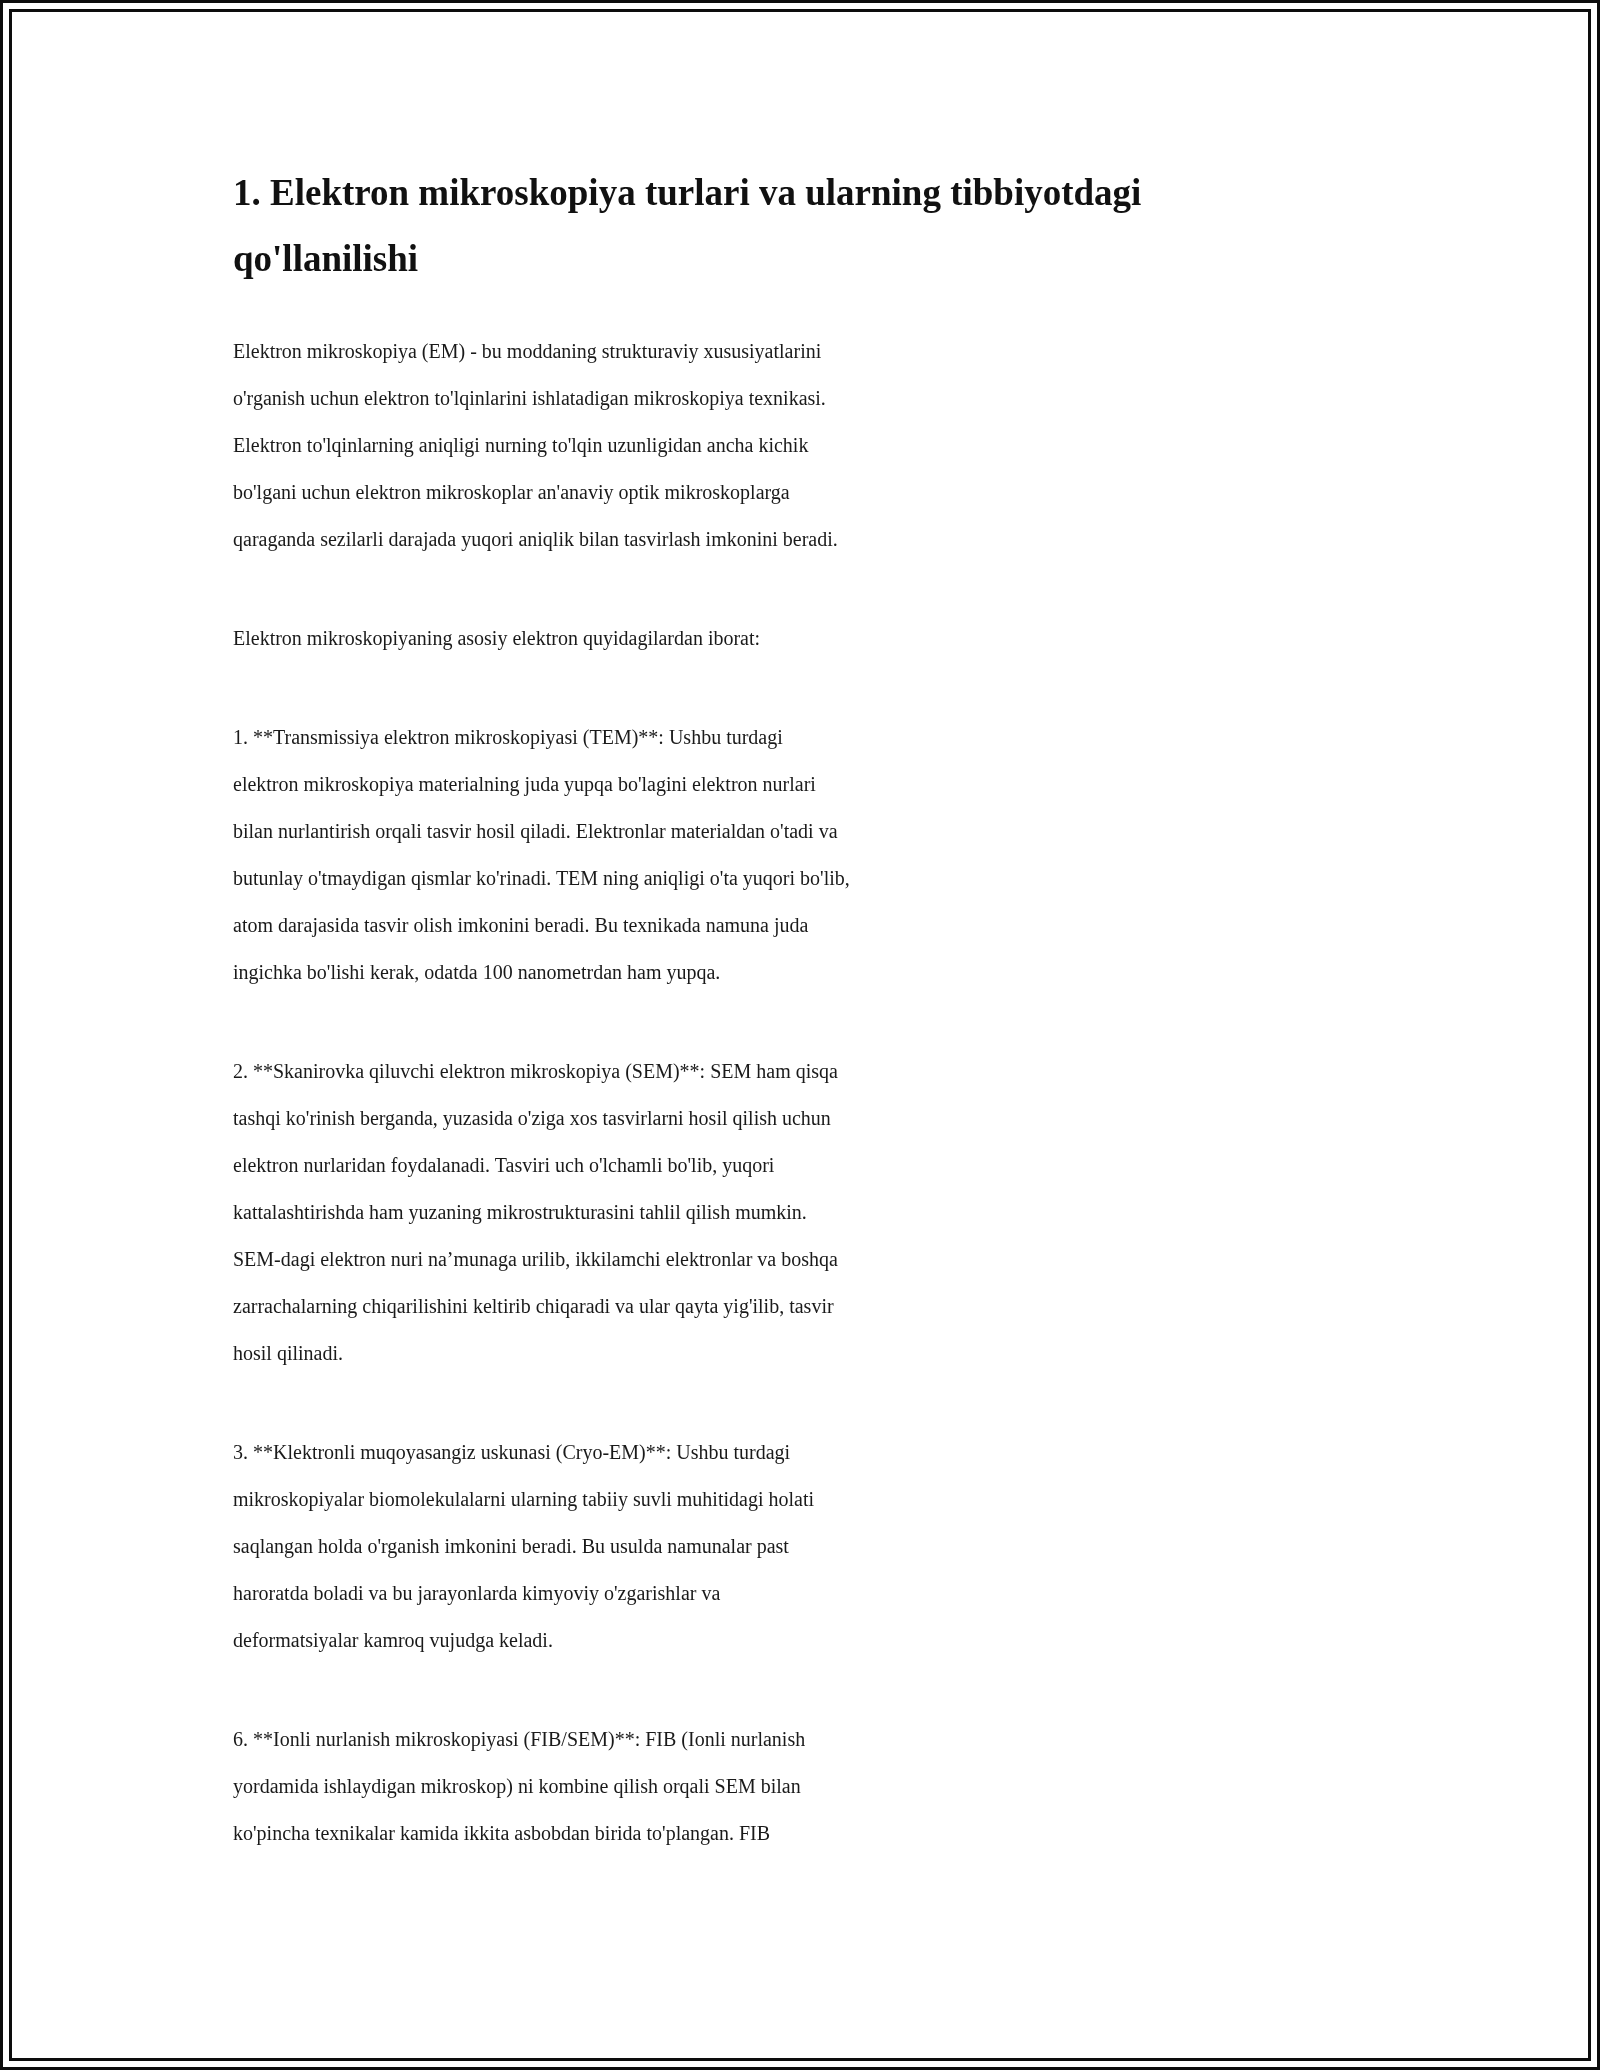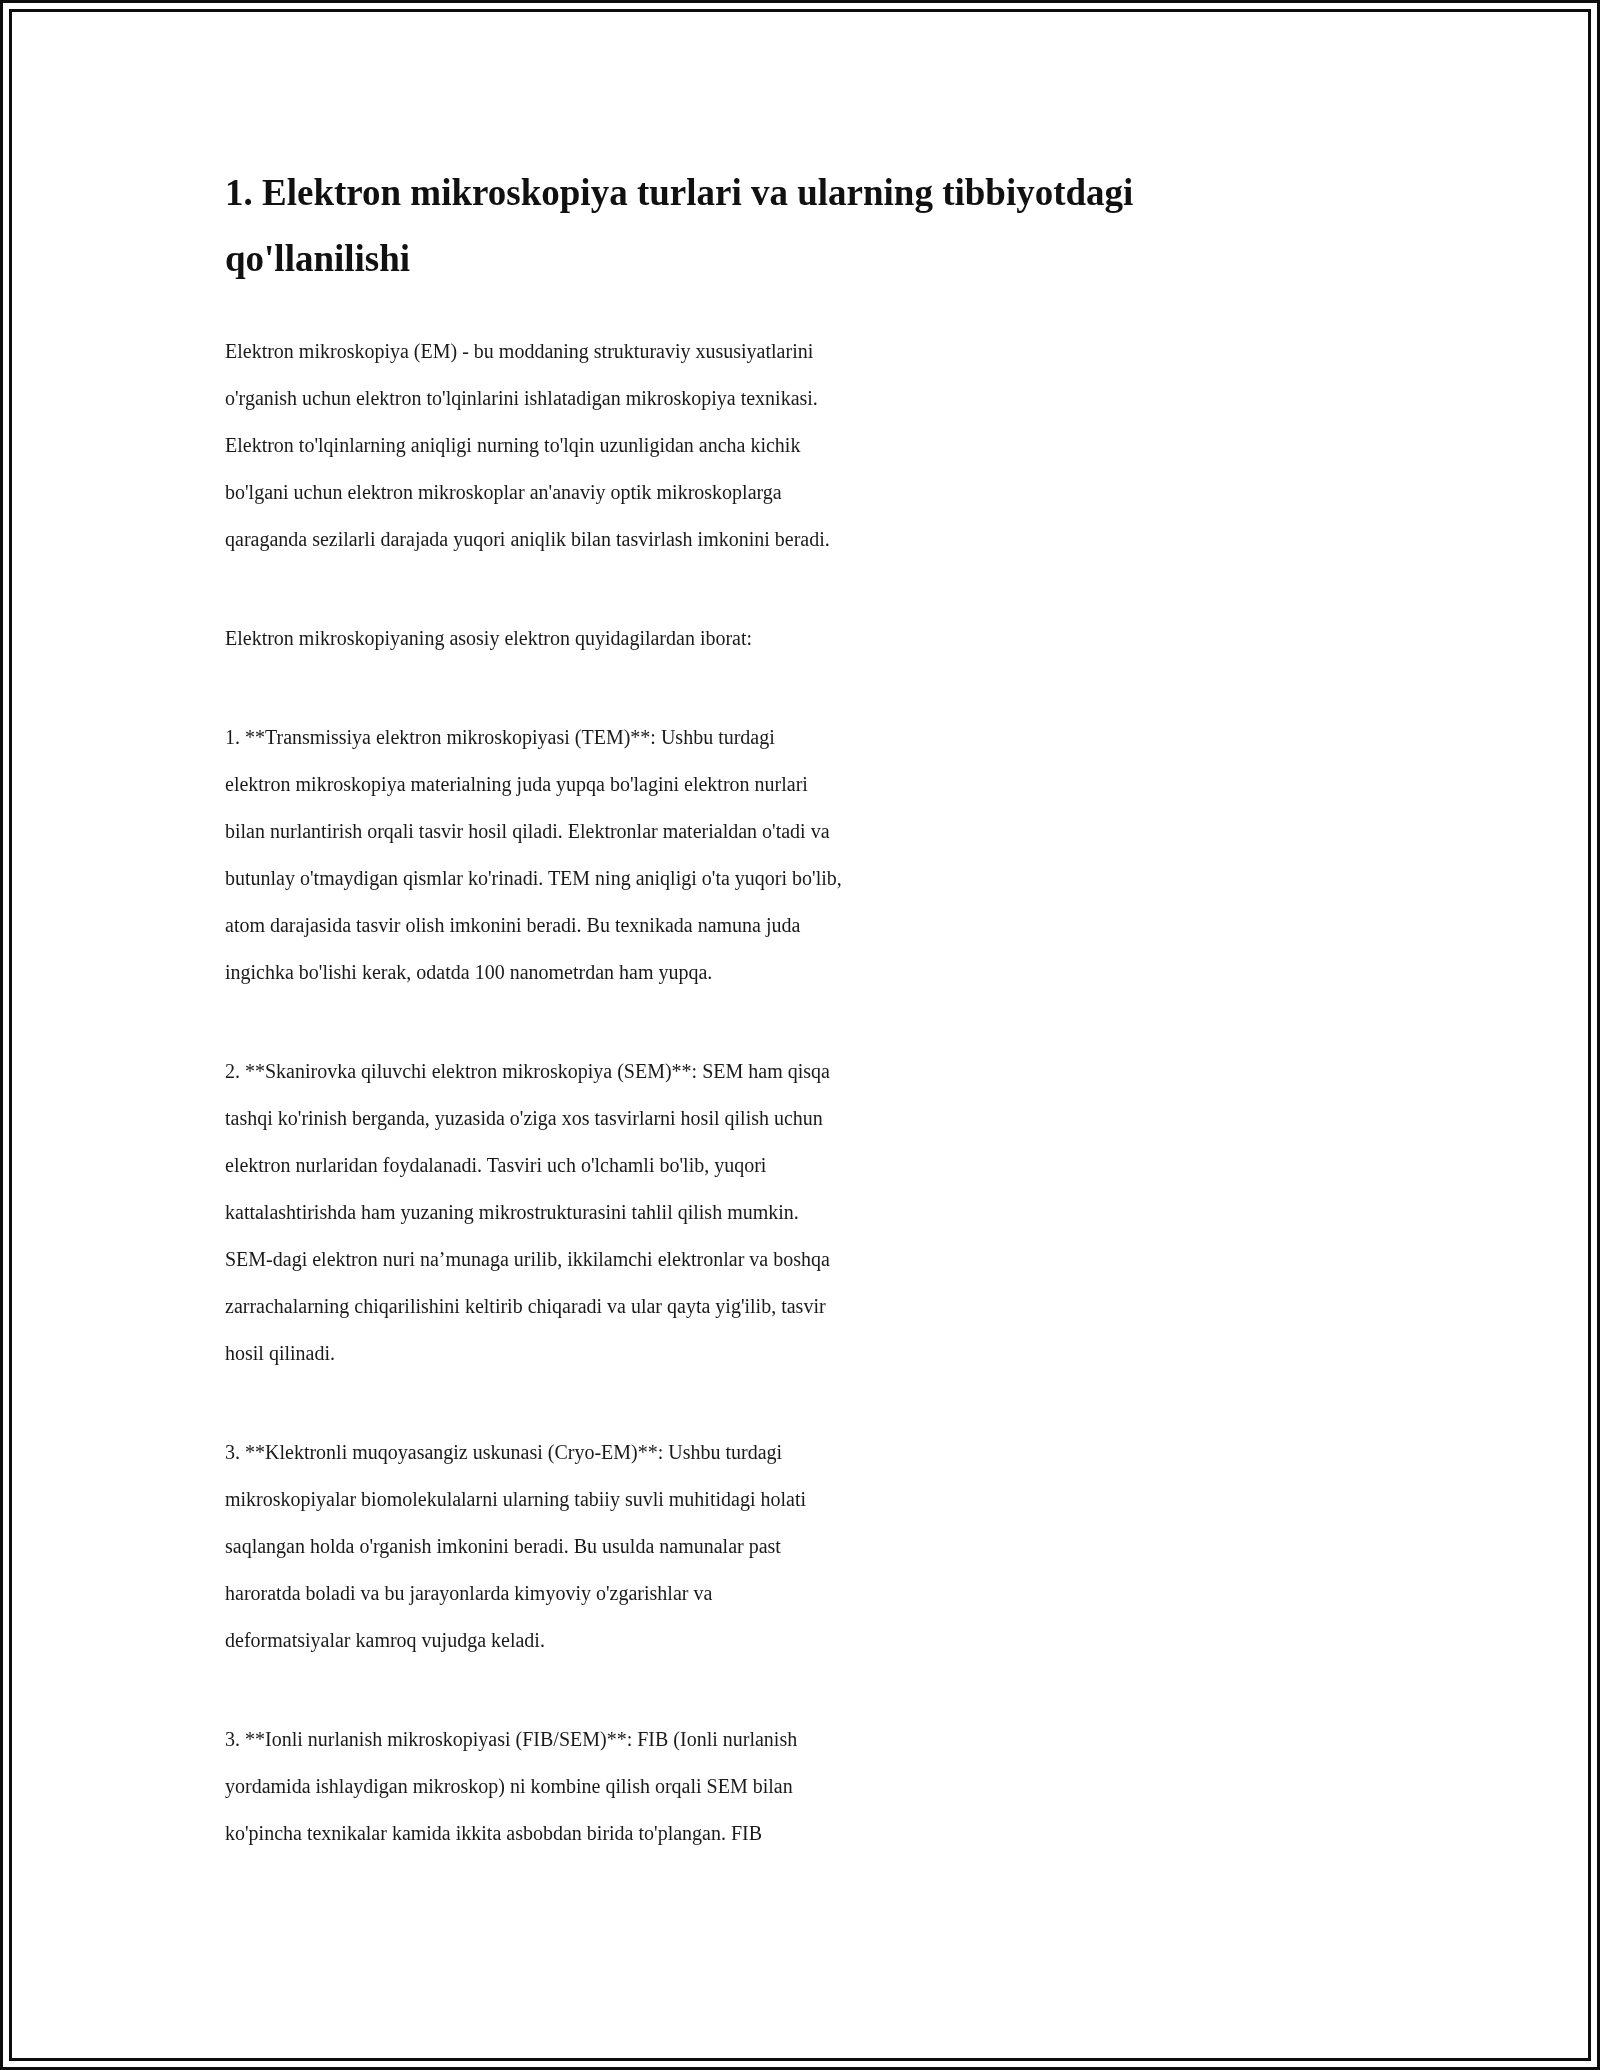--- a/index.html
+++ b/index.html
@@ -23,21 +23,21 @@
     pointer-events: none;
   }
   .frame-inner {
     position: absolute;
     inset: 9px;
     border: 3px solid #0d0d0d;
     pointer-events: none;
   }
   .content {
     position: absolute;
-    left: 225px;
+    left: 233px;
     right: 228px;
     top: 160px;
   }
   .doc-heading {
     font-size: 37px;
     font-weight: bold;
     line-height: 66px;
     margin: 0 0 36px 0;
     white-space: pre-line;
     color: #111111;
@@ -77,17 +77,17 @@
 elektron nurlaridan foydalanadi. Tasviri uch o'lchamli bo'lib, yuqori
 kattalashtirishda ham yuzaning mikrostrukturasini tahlil qilish mumkin.
 SEM-dagi elektron nuri na’munaga urilib, ikkilamchi elektronlar va boshqa
 zarrachalarning chiqarilishini keltirib chiqaradi va ular qayta yig'ilib, tasvir
 hosil qilinadi.</p>
     <p class="doc-para">3. **Klektronli muqoyasangiz uskunasi (Cryo-EM)**: Ushbu turdagi
 mikroskopiyalar biomolekulalarni ularning tabiiy suvli muhitidagi holati
 saqlangan holda o'rganish imkonini beradi. Bu usulda namunalar past
 haroratda boladi va bu jarayonlarda kimyoviy o'zgarishlar va
 deformatsiyalar kamroq vujudga keladi.</p>
-    <p class="doc-para">3. **Ionli nurlanish mikroskopiyasi (FIB/SEM)**: FIB (Ionli nurlanish
+    <p class="doc-para">6. **Ionli nurlanish mikroskopiyasi (FIB/SEM)**: FIB (Ionli nurlanish
 yordamida ishlaydigan mikroskop) ni kombine qilish orqali SEM bilan
 ko'pincha texnikalar kamida ikkita asbobdan birida to'plangan. FIB</p>
   </div>
 </div>
 
 </body></html>

